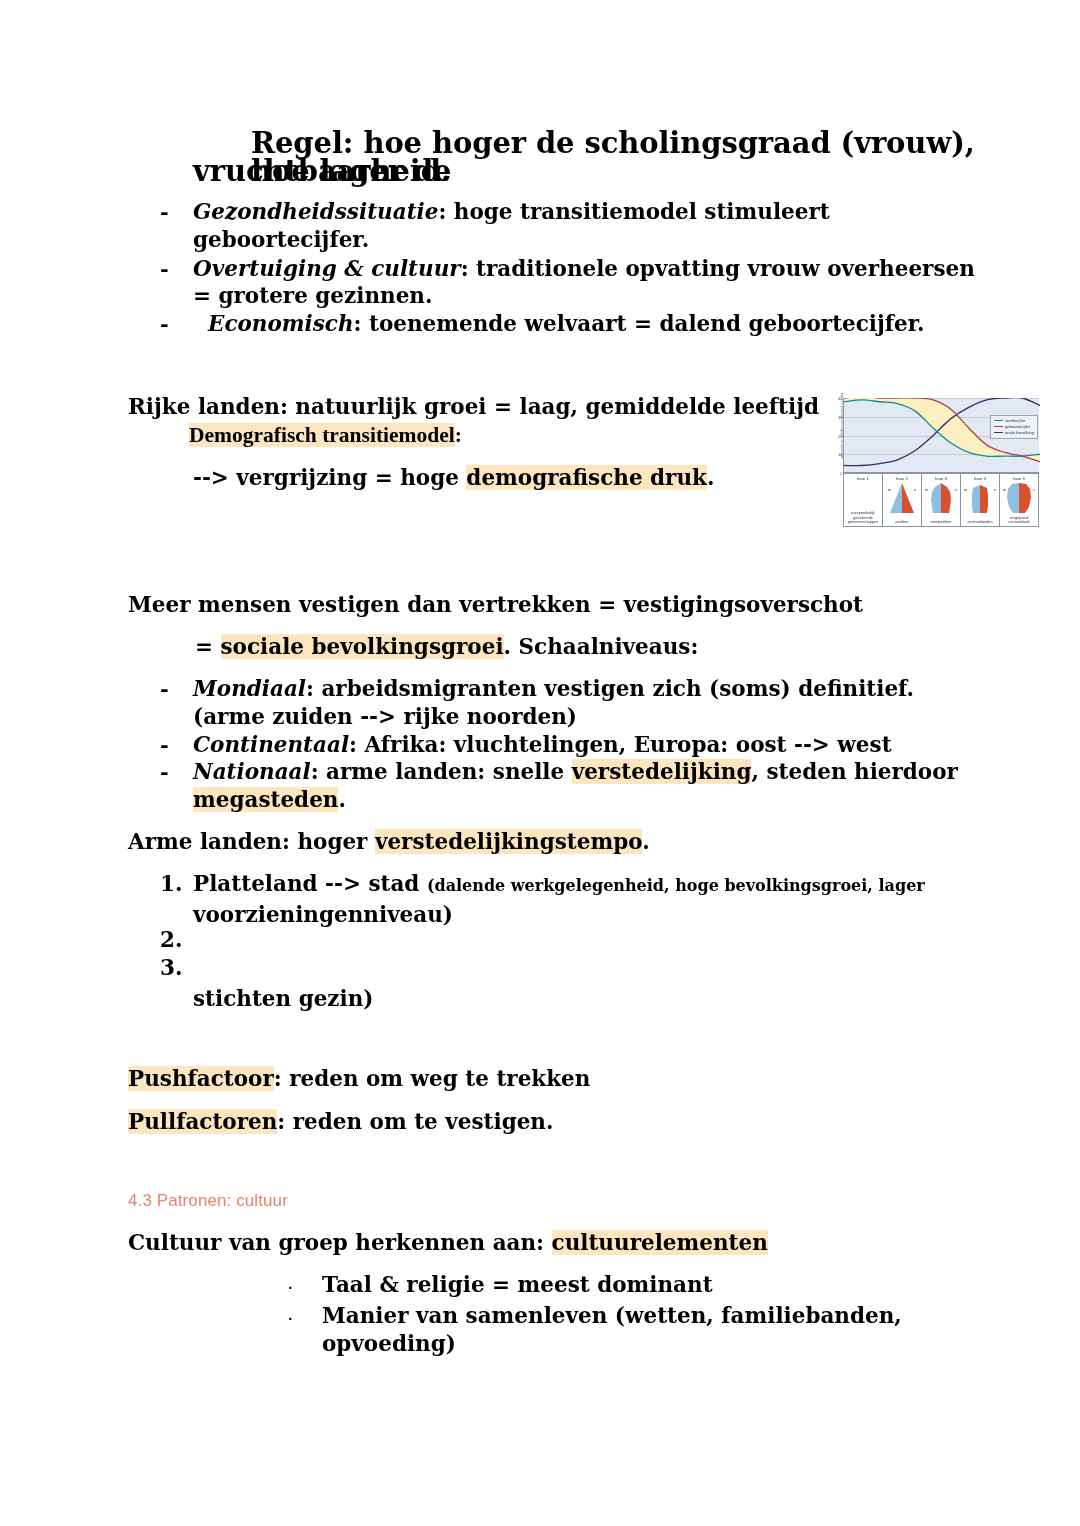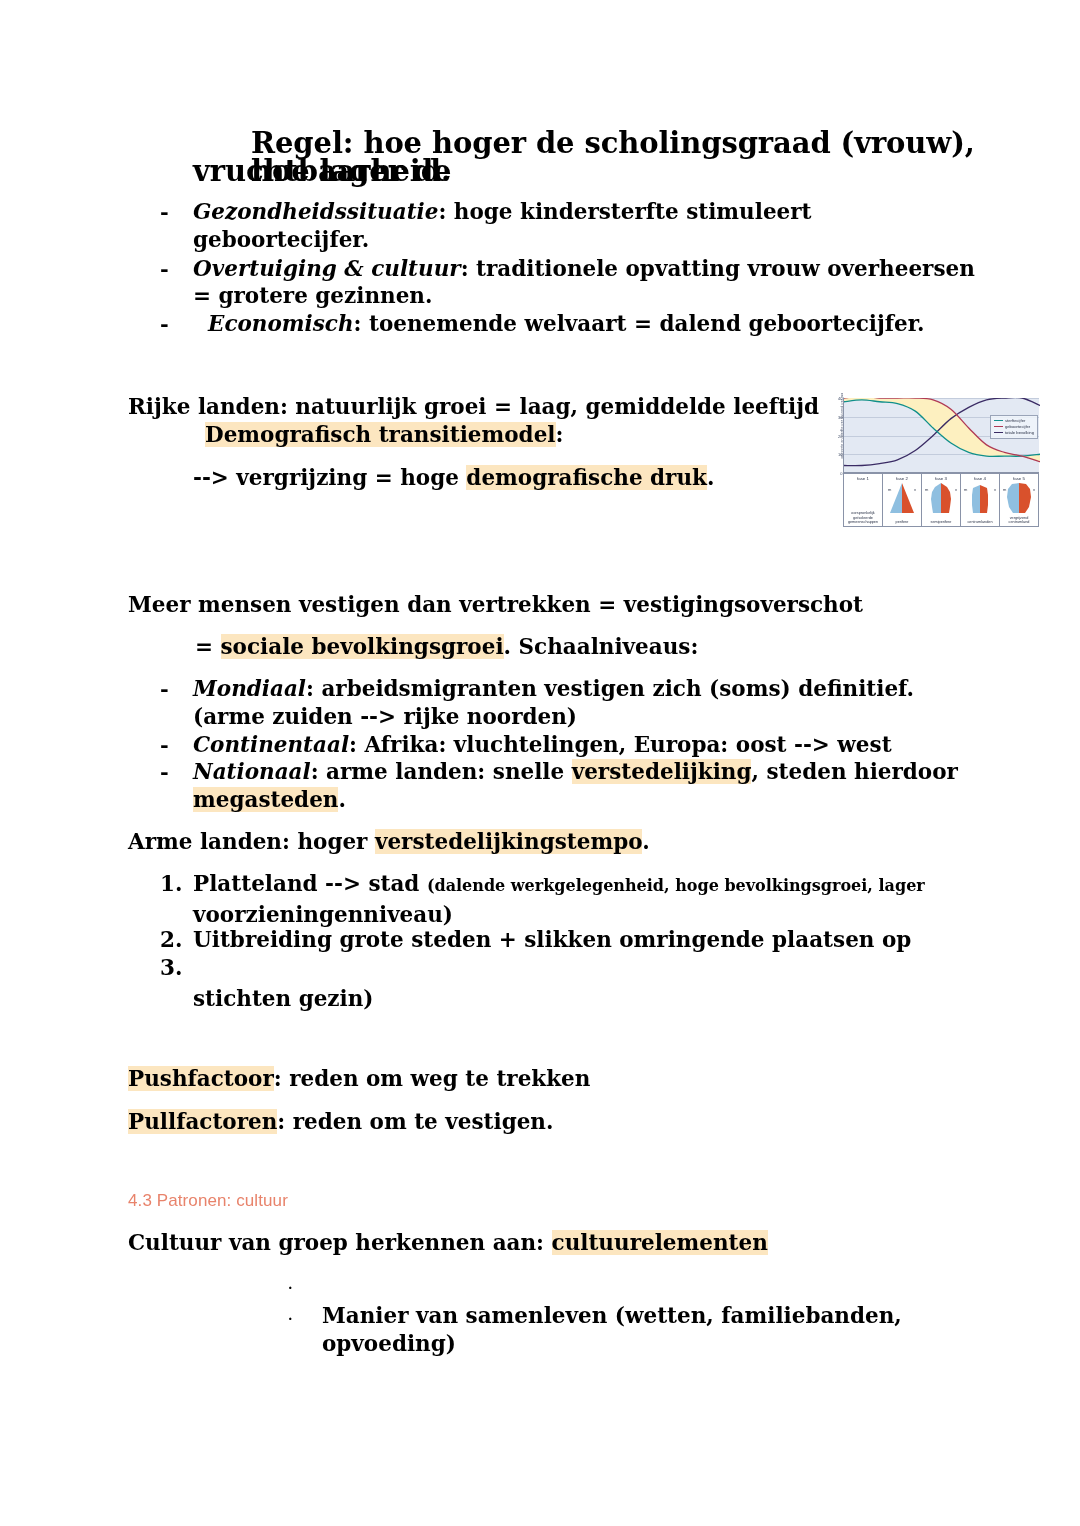--- a/index.html
+++ b/index.html
@@ -212,38 +212,38 @@
 </head>
 <body>
 
 <div class="page">
 
   <div class="blk" style="left:251px; top:129px; width:760px;">Regel: hoe hoger de scholingsgraad (vrouw), hoe lager de</div>
   <div class="blk" style="left:193px; top:157px; width:760px;">vruchtbaarheid.</div>
 
   <div class="marker dash" style="left:160px; top:198px;">-</div>
   <div class="body-text" style="left:193px; top:198px; width:830px;">
-    <span class="ital">Gezondheidssituatie</span><span>: hoge kindersterfte stimuleert</span>
+    <span class="ital">Gezondheidssituatie</span><span>: hoge transitiemodel stimuleert</span>
   </div>
   <div class="body-text" style="left:193px; top:226px; width:830px;">geboortecijfer.</div>
 
   <div class="marker dash" style="left:160px; top:255px;">-</div>
   <div class="body-text" style="left:193px; top:255px; width:860px;">
     <span class="ital">Overtuiging &amp; cultuur</span><span>: traditionele opvatting vrouw overheersen</span>
   </div>
   <div class="body-text" style="left:193px; top:282px; width:830px;">= grotere gezinnen.</div>
 
   <div class="marker dash" style="left:160px; top:310px;">-</div>
   <div class="body-text" style="left:193px; top:310px; width:860px;margin-left:15px;">
     <span class="ital">Economisch</span><span>: toenemende welvaart = dalend geboortecijfer.</span>
   </div>
 
   <div class="body-text" style="left:128px; top:393px; width:790px;">Rijke landen: natuurlijk groei = laag, gemiddelde leeftijd hoog.</div>
 
-  <div class="body-text" style="left:205px; top:421px; width:700px;">
+  <div class="body-text" style="left:189px; top:421px; width:700px;font-family:Liberation Serif, serif;">
     <span class="hl">Demografisch transitiemodel</span><span>:</span>
   </div>
 
   <div class="body-text" style="left:193px; top:464px; width:700px;">
     <span>--&gt; vergrijzing = hoge </span><span class="hl">demografische druk</span><span>.</span>
   </div>
 
   <div class="figure">
     <div class="fig-inner">
 
@@ -385,37 +385,37 @@
     <span>Arme landen: hoger </span><span class="hl">verstedelijkingstempo</span><span>.</span>
   </div>
 
   <div class="marker" style="left:160px; top:870px;">1.</div>
   <div class="body-text" style="left:193px; top:870px; width:830px;">
     <span>Platteland --&gt; stad </span><span class="small">(dalende werkgelegenheid, hoge bevolkingsgroei, lager</span>
   </div>
   <div class="body-text small" style="left:193px; top:901px; width:830px;">voorzieningenniveau)</div>
 
   <div class="marker" style="left:160px; top:926px;">2.</div>
-  <div class="body-text" style="left:193px; top:926px; width:860px;">Uitbreiding grote steden + slikken omringende plaatsen op</div>
 
   <div class="marker" style="left:160px; top:954px;">3.</div>
   <div class="body-text small" style="left:193px; top:985px; width:830px;">stichten gezin)</div>
 
   <div class="body-text" style="left:128px; top:1065px; width:760px;">
     <span class="hl">Pushfactoor</span><span>: reden om weg te trekken</span>
   </div>
   <div class="body-text" style="left:128px; top:1108px; width:760px;">
     <span class="hl">Pullfactoren</span><span>: reden om te vestigen.</span>
   </div>
 
   <div class="sec-head" style="left:128px; top:1191px;">4.3 Patronen: cultuur</div>
 
   <div class="body-text" style="left:128px; top:1229px; width:860px;">
     <span>Cultuur van groep herkennen aan: </span><span class="hl">cultuurelementen</span>
   </div>
 
   <div class="marker dot" style="left:288px; top:1274px;">·</div>
+  <div class="body-text" style="left:322px; top:1271px; width:700px;">Taal &amp; religie = meest dominant</div>
 
   <div class="marker dot" style="left:288px; top:1305px;">·</div>
   <div class="body-text" style="left:322px; top:1302px; width:700px;">Manier van samenleven (wetten, familiebanden,</div>
   <div class="body-text" style="left:322px; top:1330px; width:700px;">opvoeding)</div>
 
 </div>
 
 </body></html>

